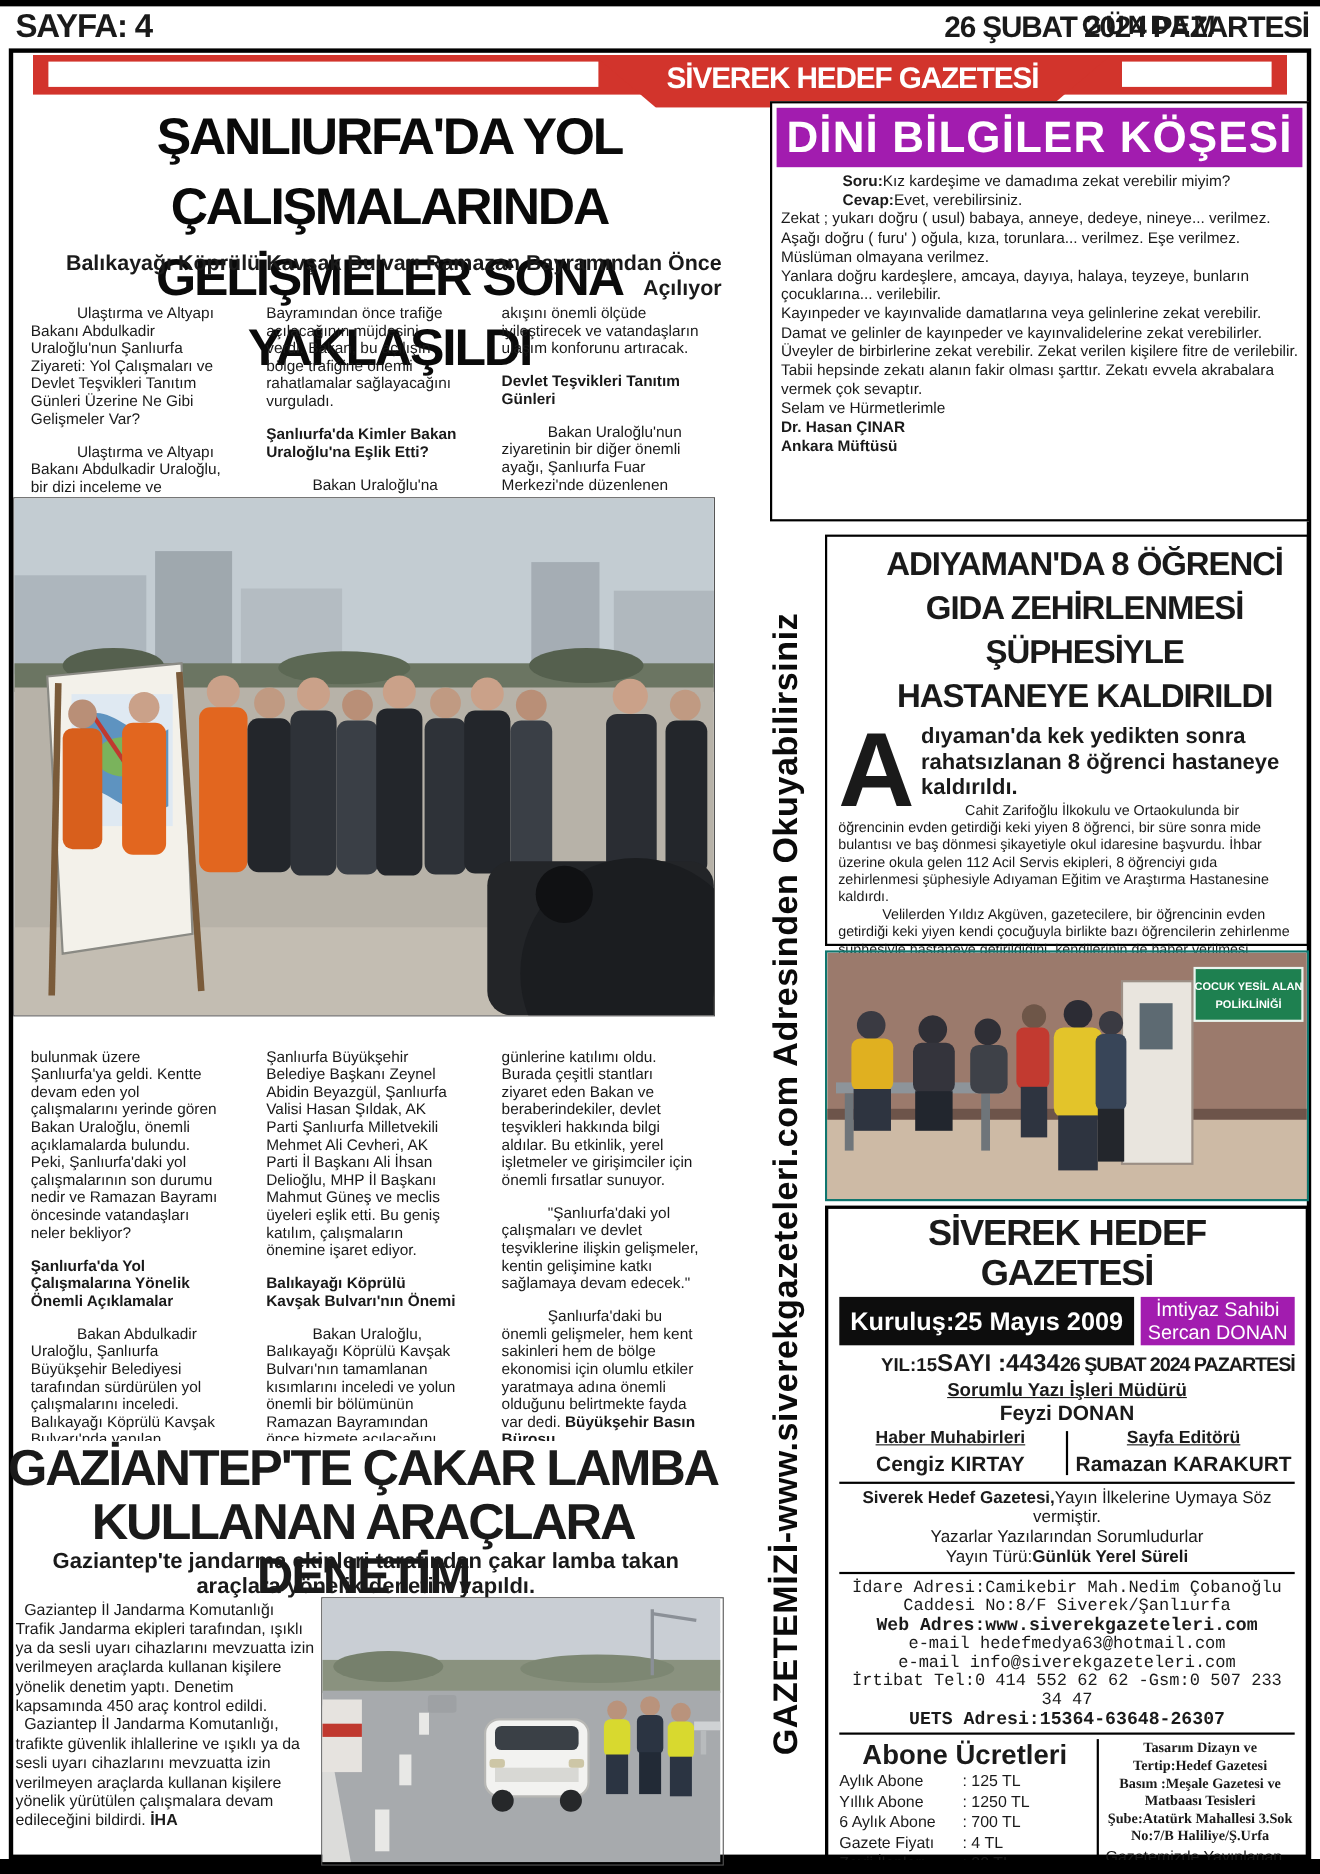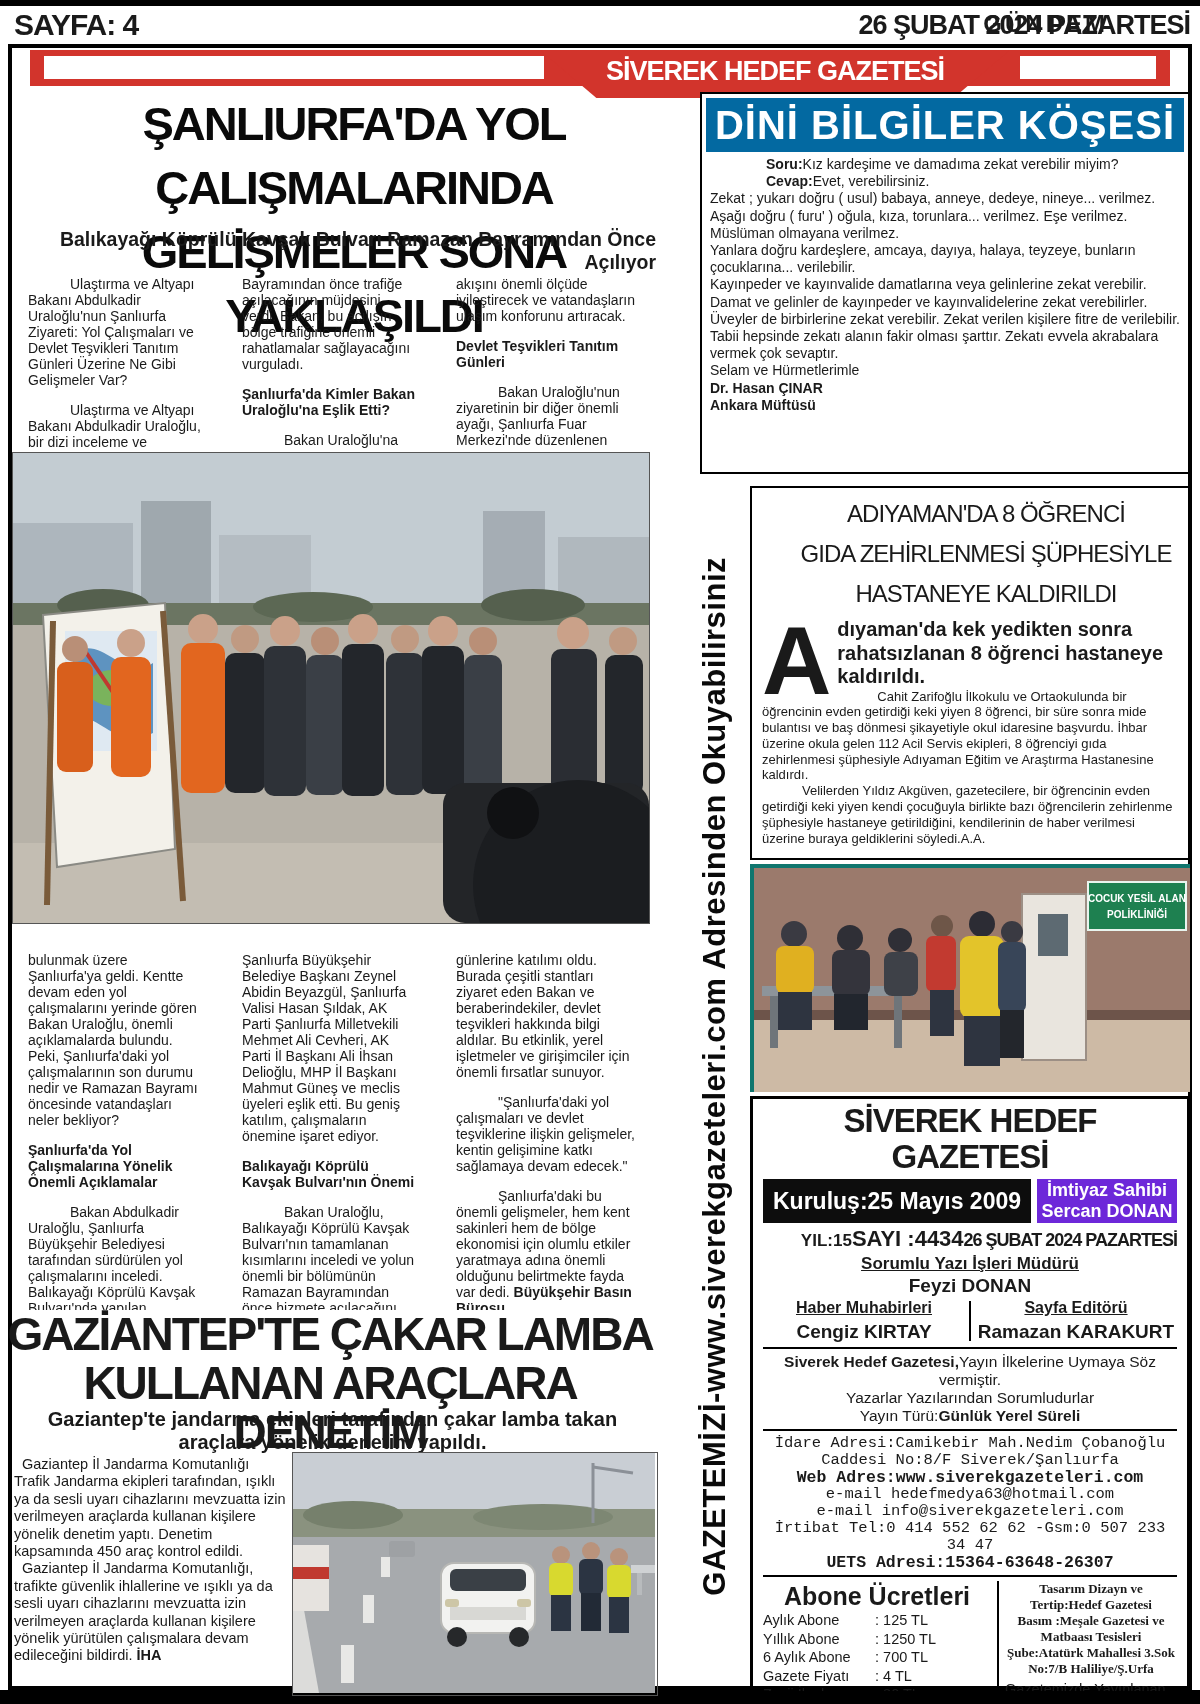--- a/index.html
+++ b/index.html
@@ -32,48 +32,48 @@
   .col p{margin:14px;}
   .col p.ind{text-indent:42px;}
   .col p.bold{font-weight:800;}
   .tcol{top:262px;height:188px;}
   .bcol{top:938px;height:372px;}
   .c1{left:14px;} .c2{left:228px;} .c3{left:442px;width:208px;}
   
   #main-photo{left:12px;top:452px;width:636px;height:470px;border:1px solid #555;}
   
   #dini-box{left:700px;top:92px;width:490px;height:382px;border:2px solid #000;box-sizing:border-box;background:#fff;}
-  #dini-hdr{margin:4px;height:54px;background:#0369a1;color:#fff;text-align:center;
+  #dini-hdr{margin:4px;height:54px;background:#a21caf;color:#fff;text-align:center;
      font-size:40px;font-weight:800;line-height:54px;letter-spacing:1px;}
   #dini-body{margin:0 8px;font-size:14px;line-height:17.2px;height:300px;overflow:hidden;}
   #dini-body p{margin:0;}
   #dini-body .ind{text-indent:56px;}
   #dini-body b{font-weight:800;}
   .sig{font-weight:800;}
   
   #vert-banner{left:684px;top:478px;width:62px;height:1196px;display:flex;align-items:center;justify-content:center;}
   #vert-banner span{writing-mode:vertical-rl;transform:rotate(180deg);white-space:nowrap;
      font-size:31px;font-weight:800;letter-spacing:0.5px;color:#0a0a0a;}
   
   #adi-box{left:750px;top:486px;width:440px;height:374px;border:2px solid #000;box-sizing:border-box;}
-  #adi-headline{margin-top:6px;text-align:center;font-size:24px;line-height:40px;font-weight:400;letter-spacing:-1px;margin-left:32px;}
+  #adi-headline{margin-top:6px;text-align:center;font-size:30px;line-height:40px;font-weight:700;letter-spacing:-1px;margin-left:32px;}
   #adi-body{margin:4px 10px 0 10px;height:230px;overflow:hidden;}
   #adi-drop{float:left;font-size:96px;line-height:78px;font-weight:800;margin:4px 6px 0 0;}
   #adi-lead{font-size:20px;line-height:23.5px;font-weight:800;margin:0;}
   #adi-body p.body{font-size:13px;line-height:15.8px;margin:0;}
   #adi-body p.ind{text-indent:40px;}
-  #adi-photo{left:750px;top:864px;width:440px;height:228px;border:4px solid #0f766e;box-sizing:border-box;}
+  #adi-photo{left:750px;top:864px;width:440px;height:228px;border:2px solid #0f766e;box-sizing:border-box;}
   
   #mast{left:750px;top:1096px;width:440px;height:598px;border:3px solid #000;box-sizing:border-box;
      padding:4px 10px;overflow:hidden;}
   #mast-title{text-align:center;font-size:33px;font-weight:800;letter-spacing:-1px;line-height:36px;}
   #mast-bars{display:flex;gap:6px;margin-top:4px;}
   #mast-founded{background:#0d0d0d;color:#fff;font-size:23px;font-weight:800;line-height:44px;
      padding:0 10px;white-space:nowrap;}
-  #mast-owner{background:#6d28d9;color:#fff;font-size:18px;font-weight:700;line-height:21px;
+  #mast-owner{background:#a21caf;color:#fff;font-size:18px;font-weight:400;line-height:21px;
      text-align:center;flex:1;padding:1px 4px;}
   #mast-info{display:flex;align-items:baseline;justify-content:flex-end;margin-top:3px;}
   #mast-year{font-size:17px;font-weight:800;}
   #mast-issue{font-size:22px;font-weight:800;}
   #mast-date{font-size:18px;font-weight:800;letter-spacing:-1px;}
   .mast-ul{text-decoration:underline;}
   #mast-ed-label{text-align:center;font-size:17px;font-weight:800;margin-top:2px;}
   #mast-ed-name{text-align:center;font-size:19px;font-weight:800;margin-top:1px;}
   #mast-people{display:flex;margin-top:2px;}
   .mp-col{flex:1;text-align:center;}

